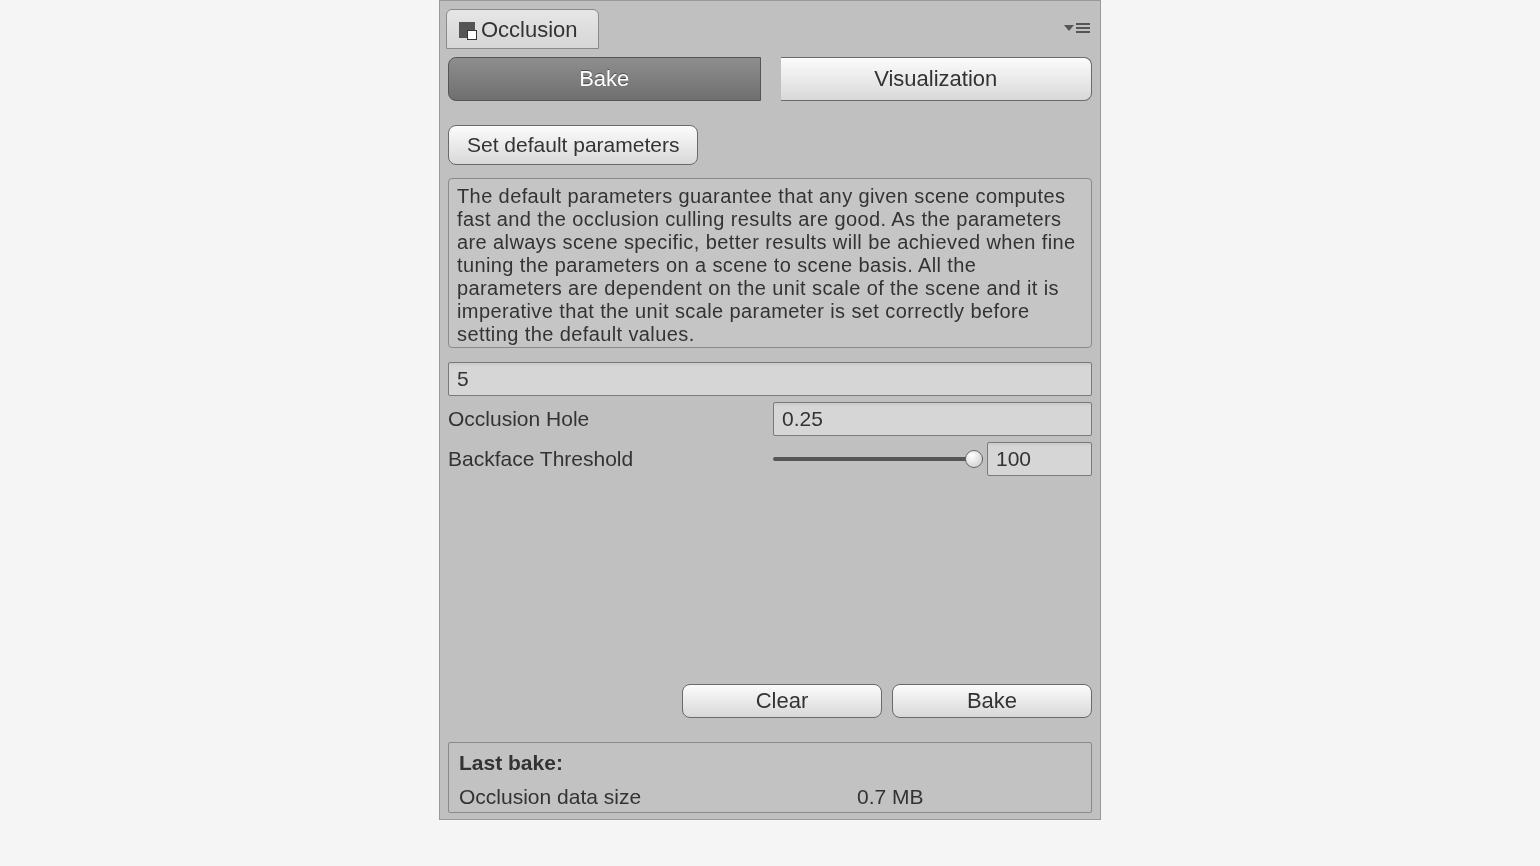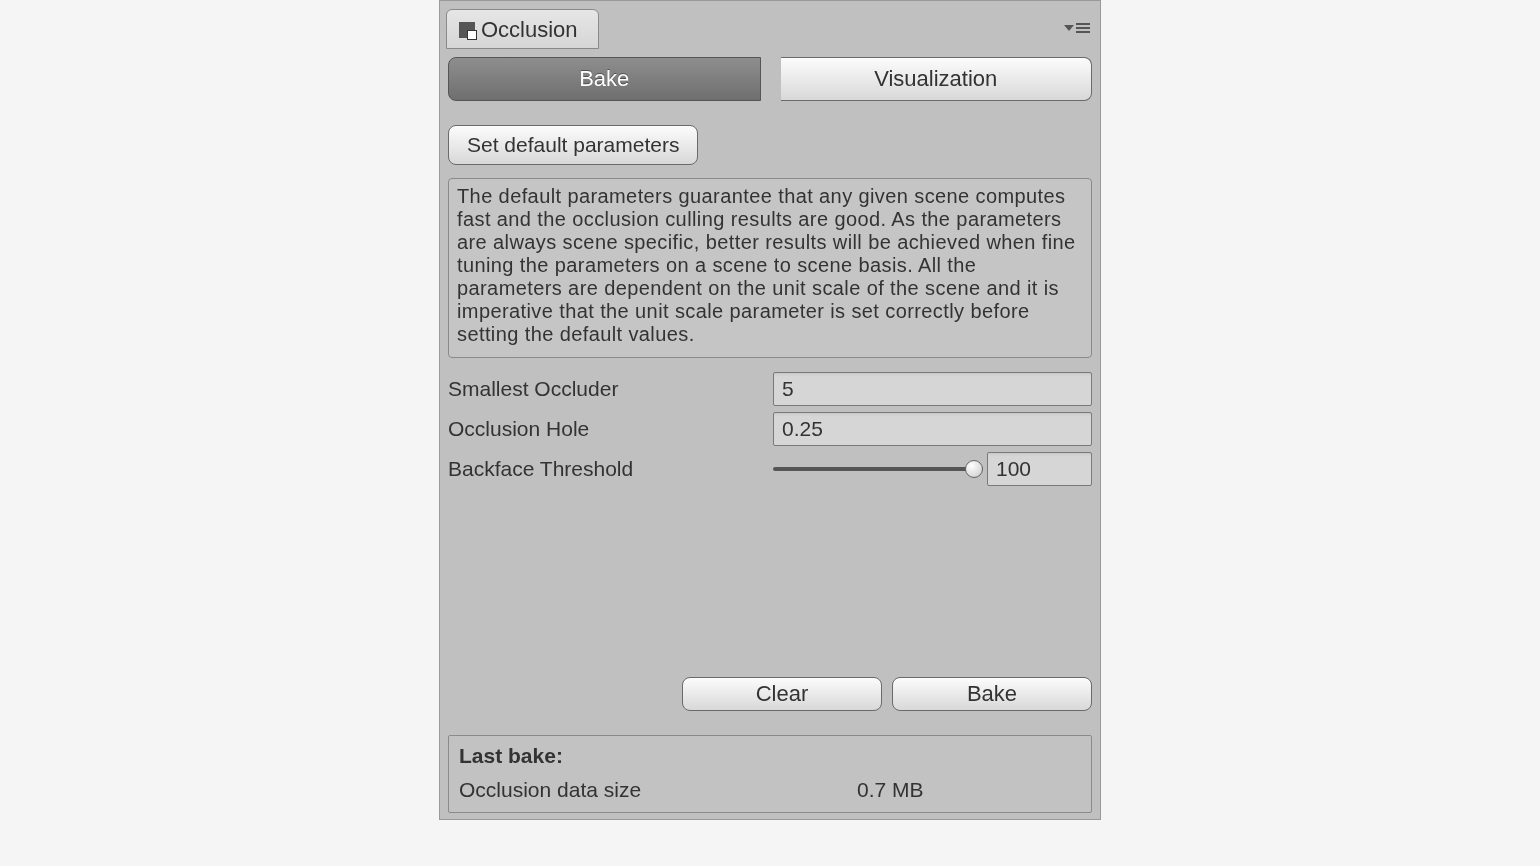--- a/index.html
+++ b/index.html
@@ -122,21 +122,21 @@
     border-radius: 8px;
     cursor: pointer;
     width: fit-content;
     margin-bottom: 13px;
   }
 
   .helpbox {
     border: 1px solid #8a8a8a;
     background: #c5c5c5;
     border-radius: 4px;
-    padding: 6px 8px 11px 8px;
+    padding: 6px 8px 1px 8px;
     font-size: 20px;
     line-height: 23px;
     letter-spacing: 0.4px;
     color: #333;
     margin-bottom: 14px;
   }
 
   .field-row {
     display: flex;
     align-items: center;
@@ -208,21 +208,21 @@
     border: 1px solid #6a6a6a;
     background: linear-gradient(#fcfcfc, #d8d8d8);
     border-radius: 8px;
     cursor: pointer;
   }
 
   .statusbox {
     border: 1px solid #8a8a8a;
     background: #c2c2c2;
     border-radius: 2px;
-    padding: 8px 10px 10px 10px;
+    padding: 8px 10px 3px 10px;
     font-size: 21px;
     color: #333;
   }
   .statusbox .title {
     font-weight: bold;
     margin-bottom: 10px;
   }
   .statusbox .row {
     display: flex;
     gap: 8px;
@@ -254,21 +254,20 @@
     <div class="tabbar">
       <button class="active">Bake</button>
       <button>Visualization</button>
     </div>
 
     <button class="set-defaults">Set default parameters</button>
 
     <div class="helpbox">The default parameters guarantee that any given scene computes fast and the occlusion culling results are good. As the parameters are always scene specific, better results will be achieved when fine tuning the parameters on a scene to scene basis. All the parameters are dependent on the unit scale of the scene and it is imperative that the unit scale parameter is set correctly before setting the default values.</div>
 
     <div class="field-row">
-      <div class="label">Smallest Occluder</div>
       <input class="text" type="text" value="5" style="">
     </div>
 
     <div class="field-row">
       <div class="label">Occlusion Hole</div>
       <input class="text" type="text" value="0.25" style="">
     </div>
 
     <div class="field-row slider-row">
       <div class="label">Backface Threshold</div>

